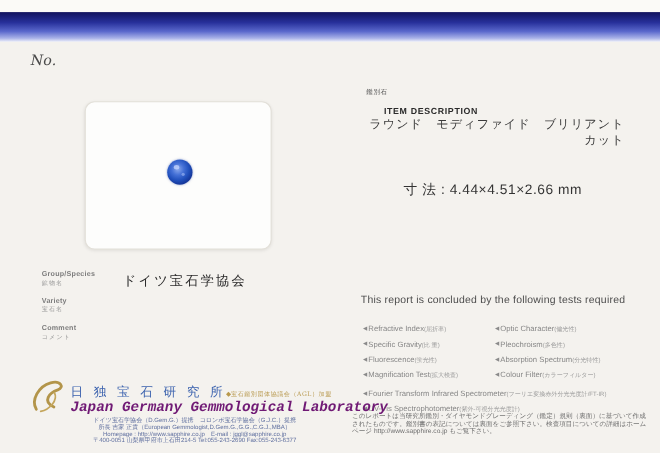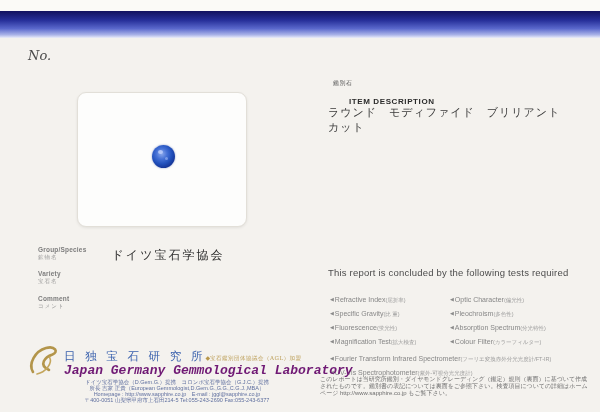--- a/index.html
+++ b/index.html
@@ -29,21 +29,21 @@
        background:rgba(160,185,245,0.6);}
 
   
   .flabel-en{font-size:6.5px;font-weight:bold;color:#7d7d7d;letter-spacing:.2px;}
   .flabel-jp{font-size:5.5px;color:#9a9a9a;letter-spacing:1px;margin-top:1px;}
   .fvalue{font-size:12px;color:#2b2b2b;letter-spacing:2px;text-align:center;width:150px;}
 
   
   .idesc-h{left:349px;top:69px;font-size:8px;font-weight:bold;color:#2a2a2a;letter-spacing:.6px;margin-top:28px;}
   .idesc-hjp{left:333px;top:79px;font-size:6px;color:#555;letter-spacing:.5px;}
-  .cutline{left:328px;top:105px;width:240px;text-align:left;font-size:11px;color:#3a3a3a;letter-spacing:1px;}
+  .cutline{left:328px;top:105px;width:240px;text-align:right;font-size:11px;color:#3a3a3a;letter-spacing:1px;}
   .wline{left:328px;top:142px;width:240px;text-align:center;font-size:12.5px;color:#333;letter-spacing:1px;}
   .sline{left:328px;top:164px;width:240px;text-align:center;font-size:12.5px;color:#333;letter-spacing:.5px;}
 
   
   .tests-h{left:328px;top:267px;font-size:9.5px;color:#4c4c4c;letter-spacing:.2px;}
   .titem{position:absolute;white-space:nowrap;}
   .bullet{font-size:5px;color:#8a8a8a;vertical-align:1.5px;margin-right:1px;}
   .ten{font-size:7px;color:#878787;}
   .tjp{font-size:5.5px;color:#9c9c9c;}
   .footnote{left:320px;top:376px;width:272px;font-size:6px;line-height:7px;color:#6e6e6e;}
@@ -86,20 +86,21 @@
 
   <div class="abs" style="left:38px;top:295px">
     <div class="flabel-en">Comment</div>
     <div class="flabel-jp">コメント</div>
   </div>
   <div class="abs fvalue" style="left:93px;top:296px"></div>
 
   <div class="abs idesc-h">ITEM DESCRIPTION</div>
   <div class="abs idesc-hjp">鑑別石</div>
   <div class="abs cutline">ラウンド　モディファイド　ブリリアント　カット</div>
+  <div class="abs sline">寸 法 : 4.44×4.51×2.66 mm</div>
 
   <div class="abs tests-h">This report is concluded by the following tests required</div>
 
   <div class="titem" style="left:330px;top:288px">
     <span class="bullet">◀</span><span class="ten">Refractive Index</span><span class="tjp">(屈折率)</span>
   </div>
   <div class="titem" style="left:330px;top:302px">
     <span class="bullet">◀</span><span class="ten">Specific Gravity</span><span class="tjp">(比 重)</span>
   </div>
   <div class="titem" style="left:330px;top:316px">

